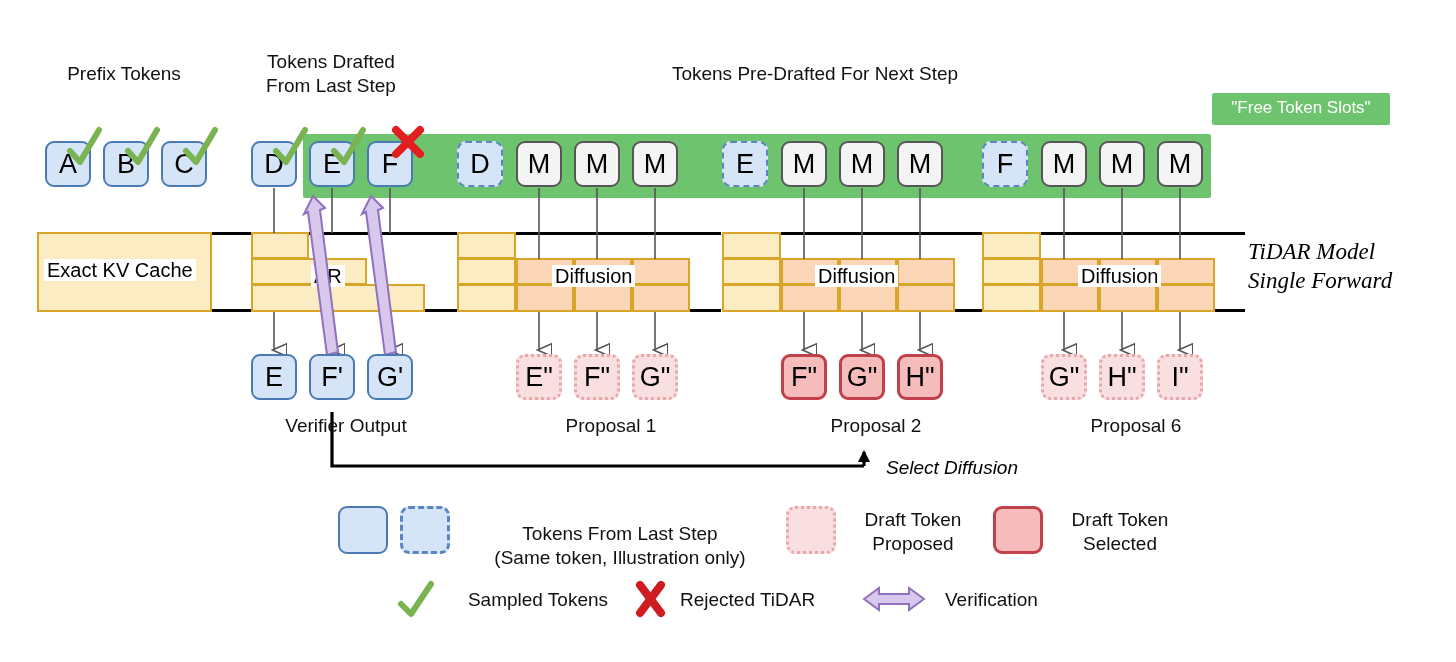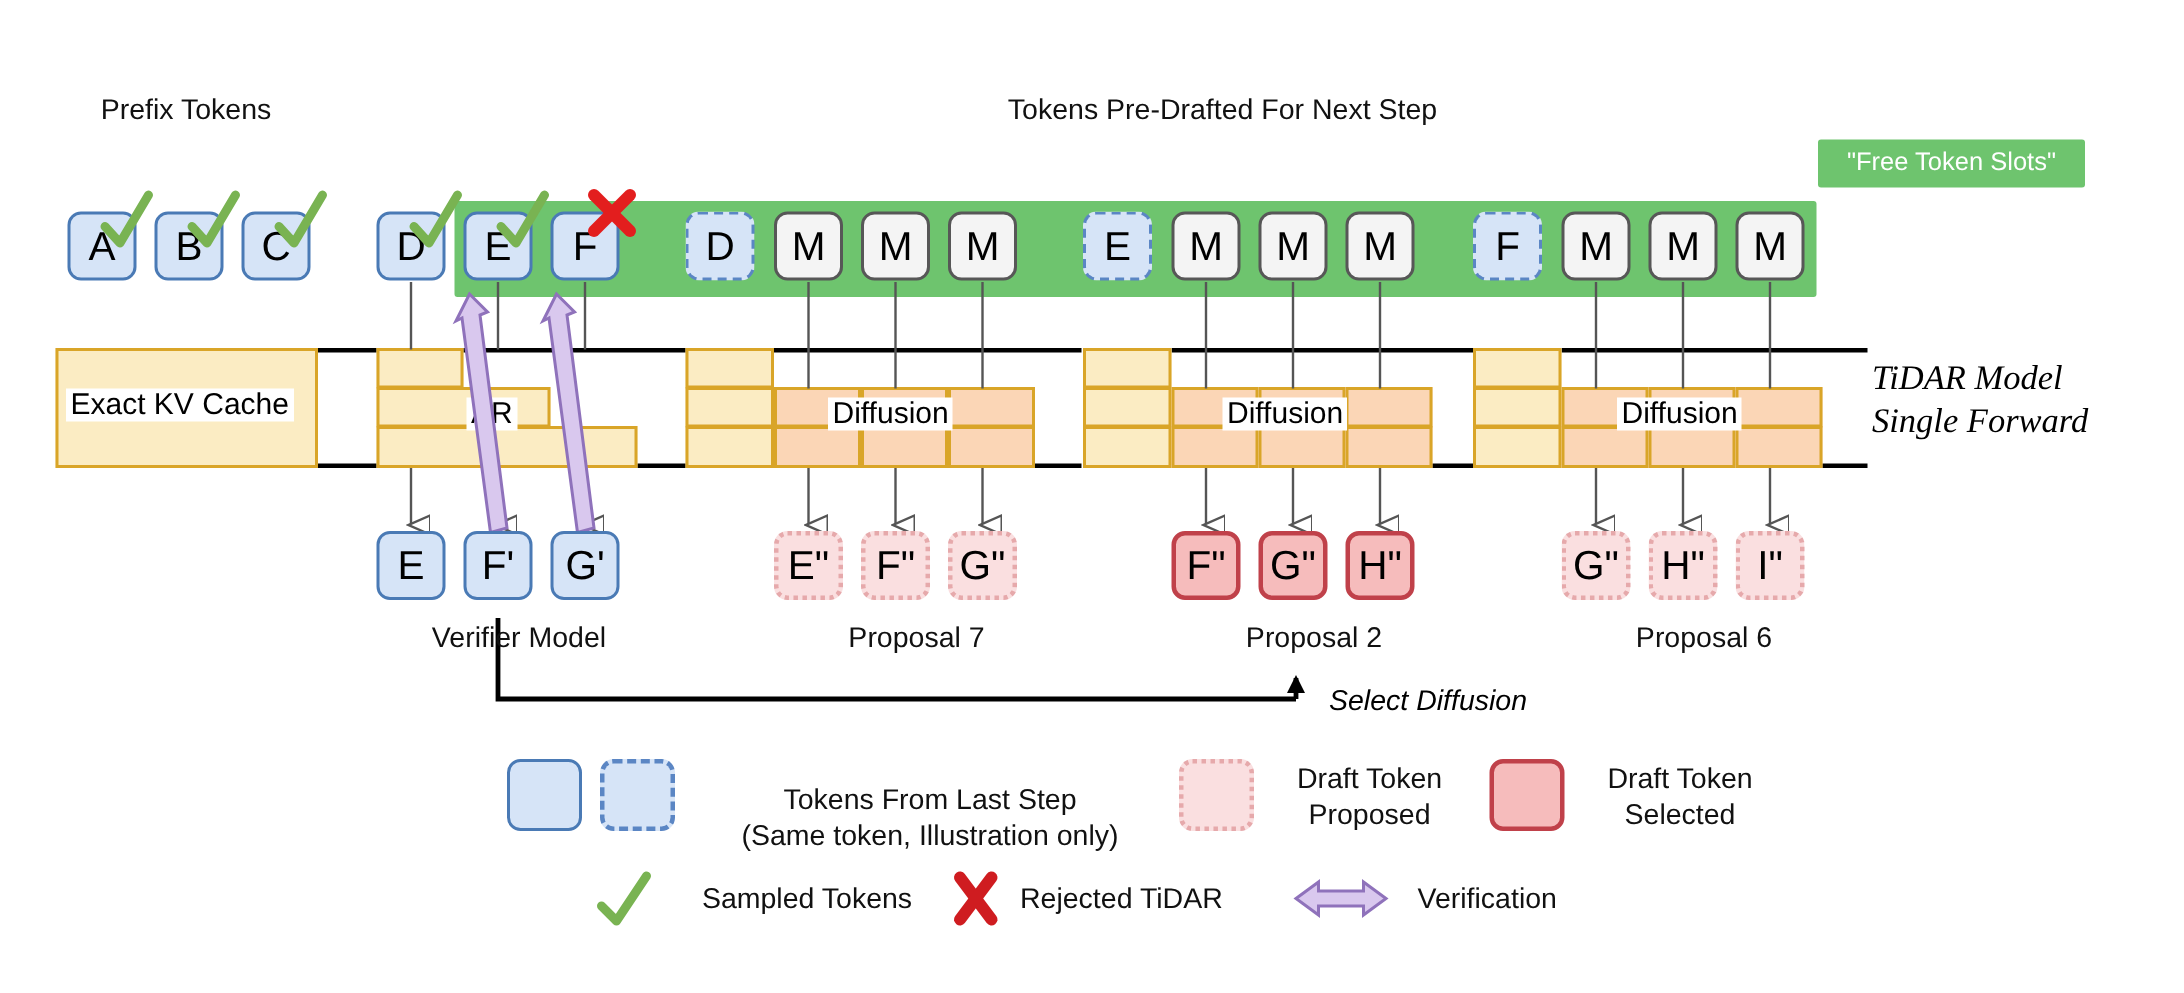--- a/index.html
+++ b/index.html
@@ -36,20 +36,22 @@
   .legbox{box-sizing:border-box;border-radius:9px;}
   .legtext{font-size:19px;line-height:24px;color:#111;text-align:center;white-space:pre-line;}
   svg{display:block;overflow:visible;}
 </style>
 </head>
 <body>
 
 <div class="stage">
 
   <div class="abs hdr" style="left:24px;top:62px;width:200px;">Prefix Tokens</div>
+  <div class="abs hdr" style="left:231px;top:50px;width:200px;">Tokens Drafted
+From Last Step</div>
   <div class="abs hdr" style="left:615px;top:62px;width:400px;">Tokens Pre-Drafted For Next Step</div>
 
   <div class="abs greenband" style="left:303px;top:134px;width:908px;height:64px;"></div>
   <div class="abs freeslots" style="left:1212px;top:93px;width:178px;height:32px;">"Free Token Slots"</div>
 
   <div class="abs tok tok-blue" style="left:45px;top:141px;">A</div>
   <div class="abs tok tok-blue" style="left:103px;top:141px;">B</div>
   <div class="abs tok tok-blue" style="left:161px;top:141px;">C</div>
 
   <div class="abs tok tok-blue" style="left:251px;top:141px;">D</div>
@@ -188,26 +190,26 @@
     <g stroke="#000" stroke-width="3.2" fill="none">
       <path d="M332,412 L332,466 L864,466"></path>
       <path d="M864,466 L864,452"></path>
       <path d="M858,462 L864,450 L870,462 Z" fill="#000" stroke="none"></path>
     </g>
   </svg>
 
   <div class="abs tok tok-blue" style="left:251px;top:354px;">E</div>
   <div class="abs tok tok-blue" style="left:309px;top:354px;">F'</div>
   <div class="abs tok tok-blue" style="left:367px;top:354px;">G'</div>
-  <div class="abs cap" style="left:231px;top:415px;width:230px;">Verifier Model</div>
+  <div class="abs cap" style="left:231px;top:415px;width:230px;">Verifier Output</div>
 
   <div class="abs tok tok-pink-dot" style="left:516px;top:354px;">E"</div>
   <div class="abs tok tok-pink-dot" style="left:574px;top:354px;">F"</div>
   <div class="abs tok tok-pink-dot" style="left:632px;top:354px;">G"</div>
-  <div class="abs cap" style="left:496px;top:415px;width:230px;">Proposal 7</div>
+  <div class="abs cap" style="left:496px;top:415px;width:230px;">Proposal 1</div>
 
   <div class="abs tok tok-red" style="left:781px;top:354px;">F"</div>
   <div class="abs tok tok-red" style="left:839px;top:354px;">G"</div>
   <div class="abs tok tok-red" style="left:897px;top:354px;">H"</div>
   <div class="abs cap" style="left:761px;top:415px;width:230px;">Proposal 2</div>
 
   <div class="abs tok tok-pink-dot" style="left:1041px;top:354px;">G"</div>
   <div class="abs tok tok-pink-dot" style="left:1099px;top:354px;">H"</div>
   <div class="abs tok tok-pink-dot" style="left:1157px;top:354px;">I"</div>
   <div class="abs cap" style="left:1021px;top:415px;width:230px;">Proposal 6</div>

